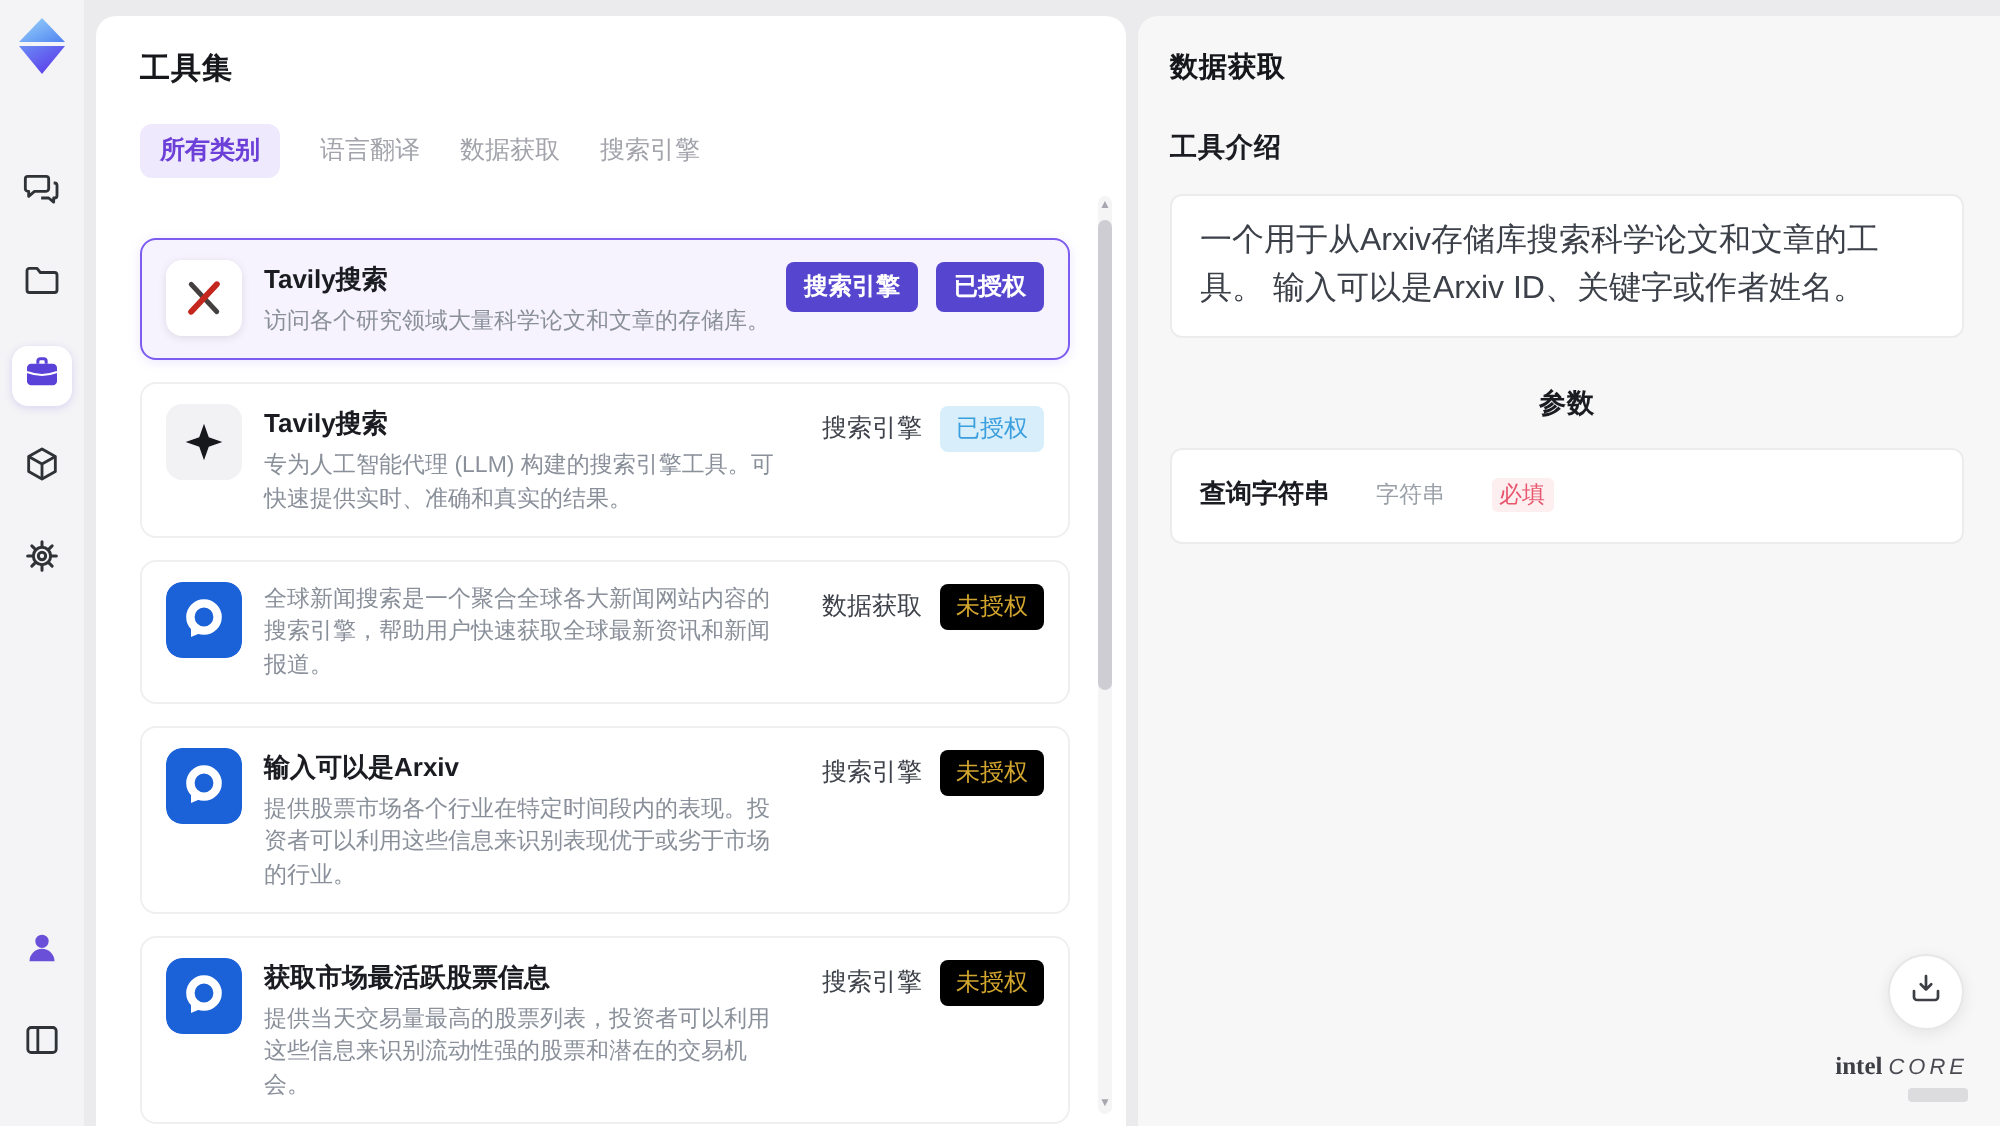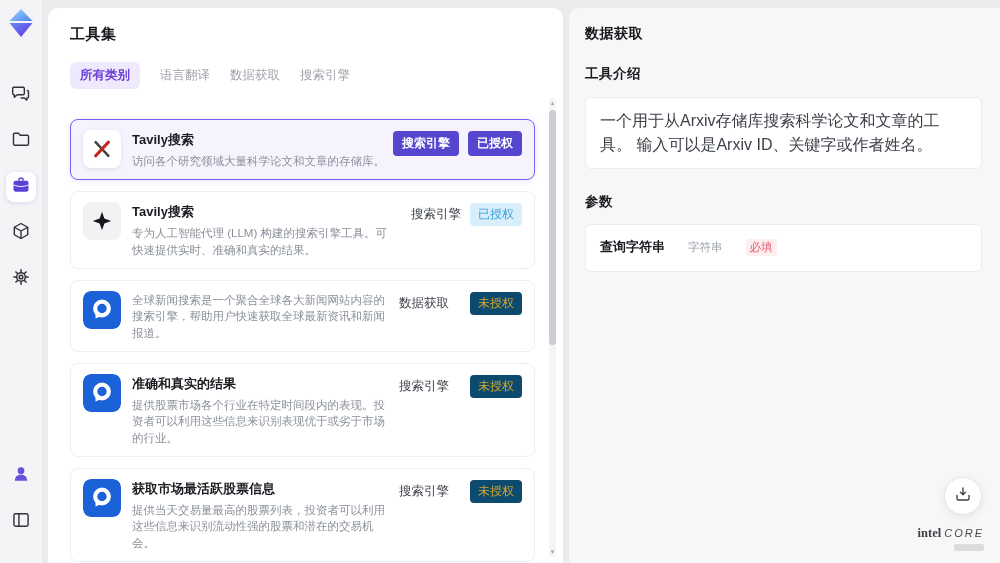--- a/index.html
+++ b/index.html
@@ -40,35 +40,35 @@
   .tile-arxiv { background:#ffffff; box-shadow:0 1px 4px rgba(0,0,0,.10); }
   .tile-news { background:transparent; }
   .card-text { flex:1; min-width:0; padding-top:1px; }
   .card-title { font-size:13px; font-weight:700; color:#1b1c21; margin-bottom:4px; }
   .card-desc { font-size:11.5px; color:#8a909a; line-height:1.42; max-width:255px; }
   .card-badges { position:absolute; top:11px; right:12px; display:flex; gap:9px; align-items:center; }
   .cat-text { font-size:12.5px; color:#3e424a; }
   .badge { font-size:12px; border-radius:4px; padding:3px 8px; white-space:nowrap; }
   .badge.solid { background:#5646cf; color:#ffffff; font-weight:600; padding:4px 9px; }
   .badge.blue { background:#d9eefb; color:#3a9fdd; }
-  .badge.yellow { background:#0c4a6e; color:#d2a62e;margin-left:12px; }
+  .badge.yellow { background:#000000; color:#d2a62e; }
 
   
   .sb { position:absolute; top:90px; bottom:6px; right:7px; width:7px; }
   .sb-track { position:absolute; inset:0; background:#f5f5f6; border-radius:4px; }
   .sb-thumb { position:absolute; top:12px; left:0; width:7px; height:235px; background:#cdcdd3; border-radius:4px; }
   .sb-arrow { position:absolute; left:0; width:7px; font-size:6px; color:#a7a7af; text-align:center; line-height:10px; }
   .sb-arrow.up { top:0; } .sb-arrow.down { bottom:0; }
 
   
   .h2 { font-size:14px; font-weight:700; color:#16171b; letter-spacing:.5px; }
   .h3 { font-size:13.5px; font-weight:700; color:#1b1c21; letter-spacing:.5px; }
   .box { background:#ffffff; border:1px solid #ececef; border-radius:6px; padding:11px 14px; }
   .intro-box { margin:14px 0 0; font-size:16px; color:#3c4048; line-height:1.5; }
-  .sec-params { margin-top:24px; }
+  .sec-params { margin-top:24px;text-align:center; }
   .param-box { margin-top:13px; padding:13px 14px 15px; }
   .param-head { display:flex; align-items:center; gap:23px; }
   .param-name { font-size:13px; font-weight:700; color:#1b1c21; }
   .param-type { font-size:11.5px; color:#9aa0a8; }
   .param-required { font-size:11.5px; color:#e8566d; background:#fdeef0; border-radius:3px; padding:1px 4px; }
   .param-desc { margin-top:9px; font-size:12.5px; color:#4a4f57; }
 
   
   .fab { position:absolute; right:18px; bottom:48px; width:38px; height:38px; border-radius:50%;
     background:#fff; border:1px solid #e7e7ea; box-shadow:0 2px 8px rgba(0,0,0,.08);
@@ -227,21 +227,21 @@
         </div>
         <div class="tool-card">
           <div class="tile tile-news">
             <svg width="38" height="38" viewBox="0 0 38 38">
               <rect width="38" height="38" rx="8" fill="#1b62d8"></rect>
               <circle cx="19" cy="17.5" r="6.8" fill="none" stroke="#fff" stroke-width="4.2"></circle>
               <path d="M12.5 21.5v6l6.5-2.8z" fill="#fff"></path>
             </svg>
           </div>
           <div class="card-text">
-            <div class="card-title">准确和真实的结果</div>
+            <div class="card-title">输入可以是Arxiv</div>
             <div class="card-desc">提供股票市场各个行业在特定时间段内的表现。投资者可以利用这些信息来识别表现优于或劣于市场的行业。</div>
           </div>
           <div class="card-badges">
             <span class="cat-text">搜索引擎</span>
             <span class="badge yellow">未授权</span>
           </div>
         </div>
         <div class="tool-card">
           <div class="tile tile-news">
             <svg width="38" height="38" viewBox="0 0 38 38">

